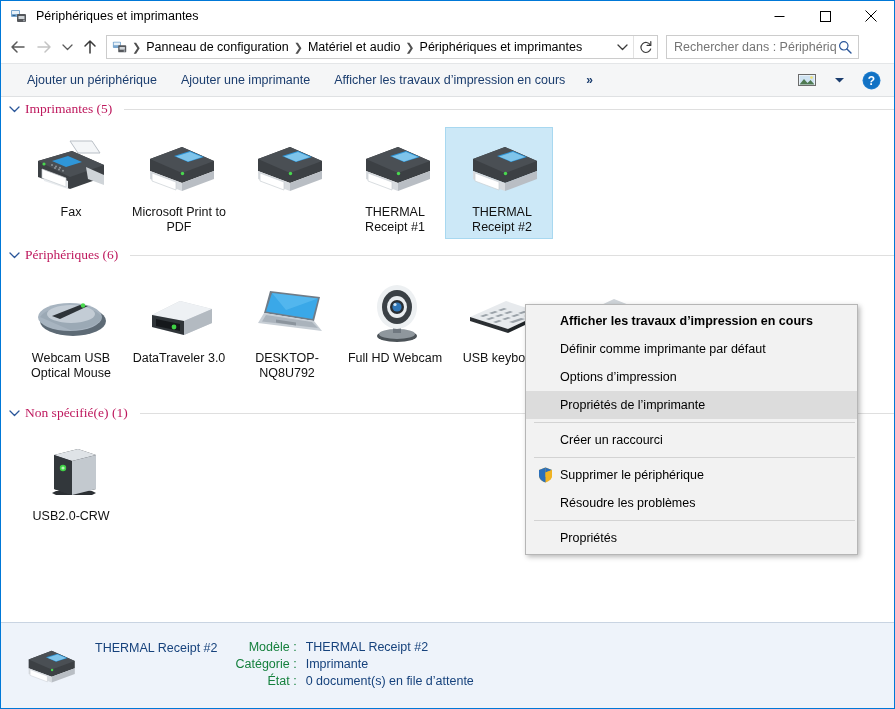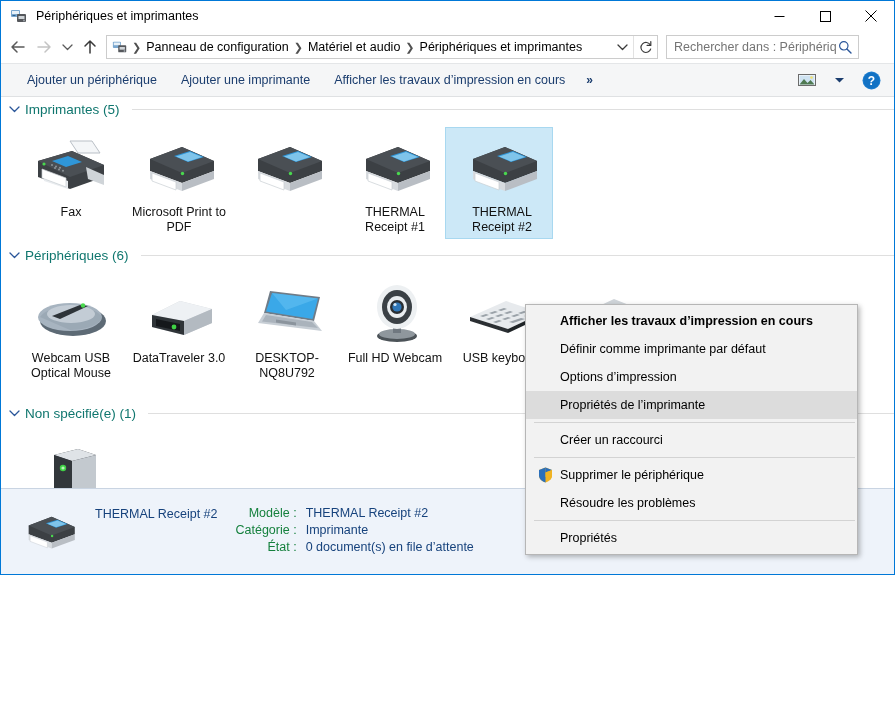--- a/index.html
+++ b/index.html
@@ -4,21 +4,21 @@
 <style>
   * { box-sizing: border-box; margin: 0; padding: 0; }
   html, body {
     width: 895px; height: 709px;
     font-family: "Liberation Sans", sans-serif;
     background: #ffffff;
     overflow: hidden;
   }
   #window {
     position: relative;
-    width: 895px; height: 575px;
+    width: 895px; height: 709px;
     background: #ffffff;
     border: 1px solid #0078d7;
     overflow: hidden;
   }
 
   
   #titlebar {
     position: relative;
     height: 30px;
     background: #ffffff;
@@ -137,22 +137,23 @@
   .group { position: relative; }
   .group-header {
     display: flex; align-items: center;
     height: 24px;
     padding-left: 6px;
     gap: 4px;
   }
   .group-chevron { width: 14px; display: flex; align-items: center; justify-content: center; }
   .group-title {
     font-size: 13.5px;
-    color: #0f766e;
+    color: #be185d;
     white-space: nowrap;
+    font-family: Liberation Serif, serif;
   }
   .group-rule {
     flex: 1;
     height: 1px;
     background: #dfdfdf;
     margin-left: 8px;
     margin-right: 0;
   }
   .tiles {
     display: flex;

